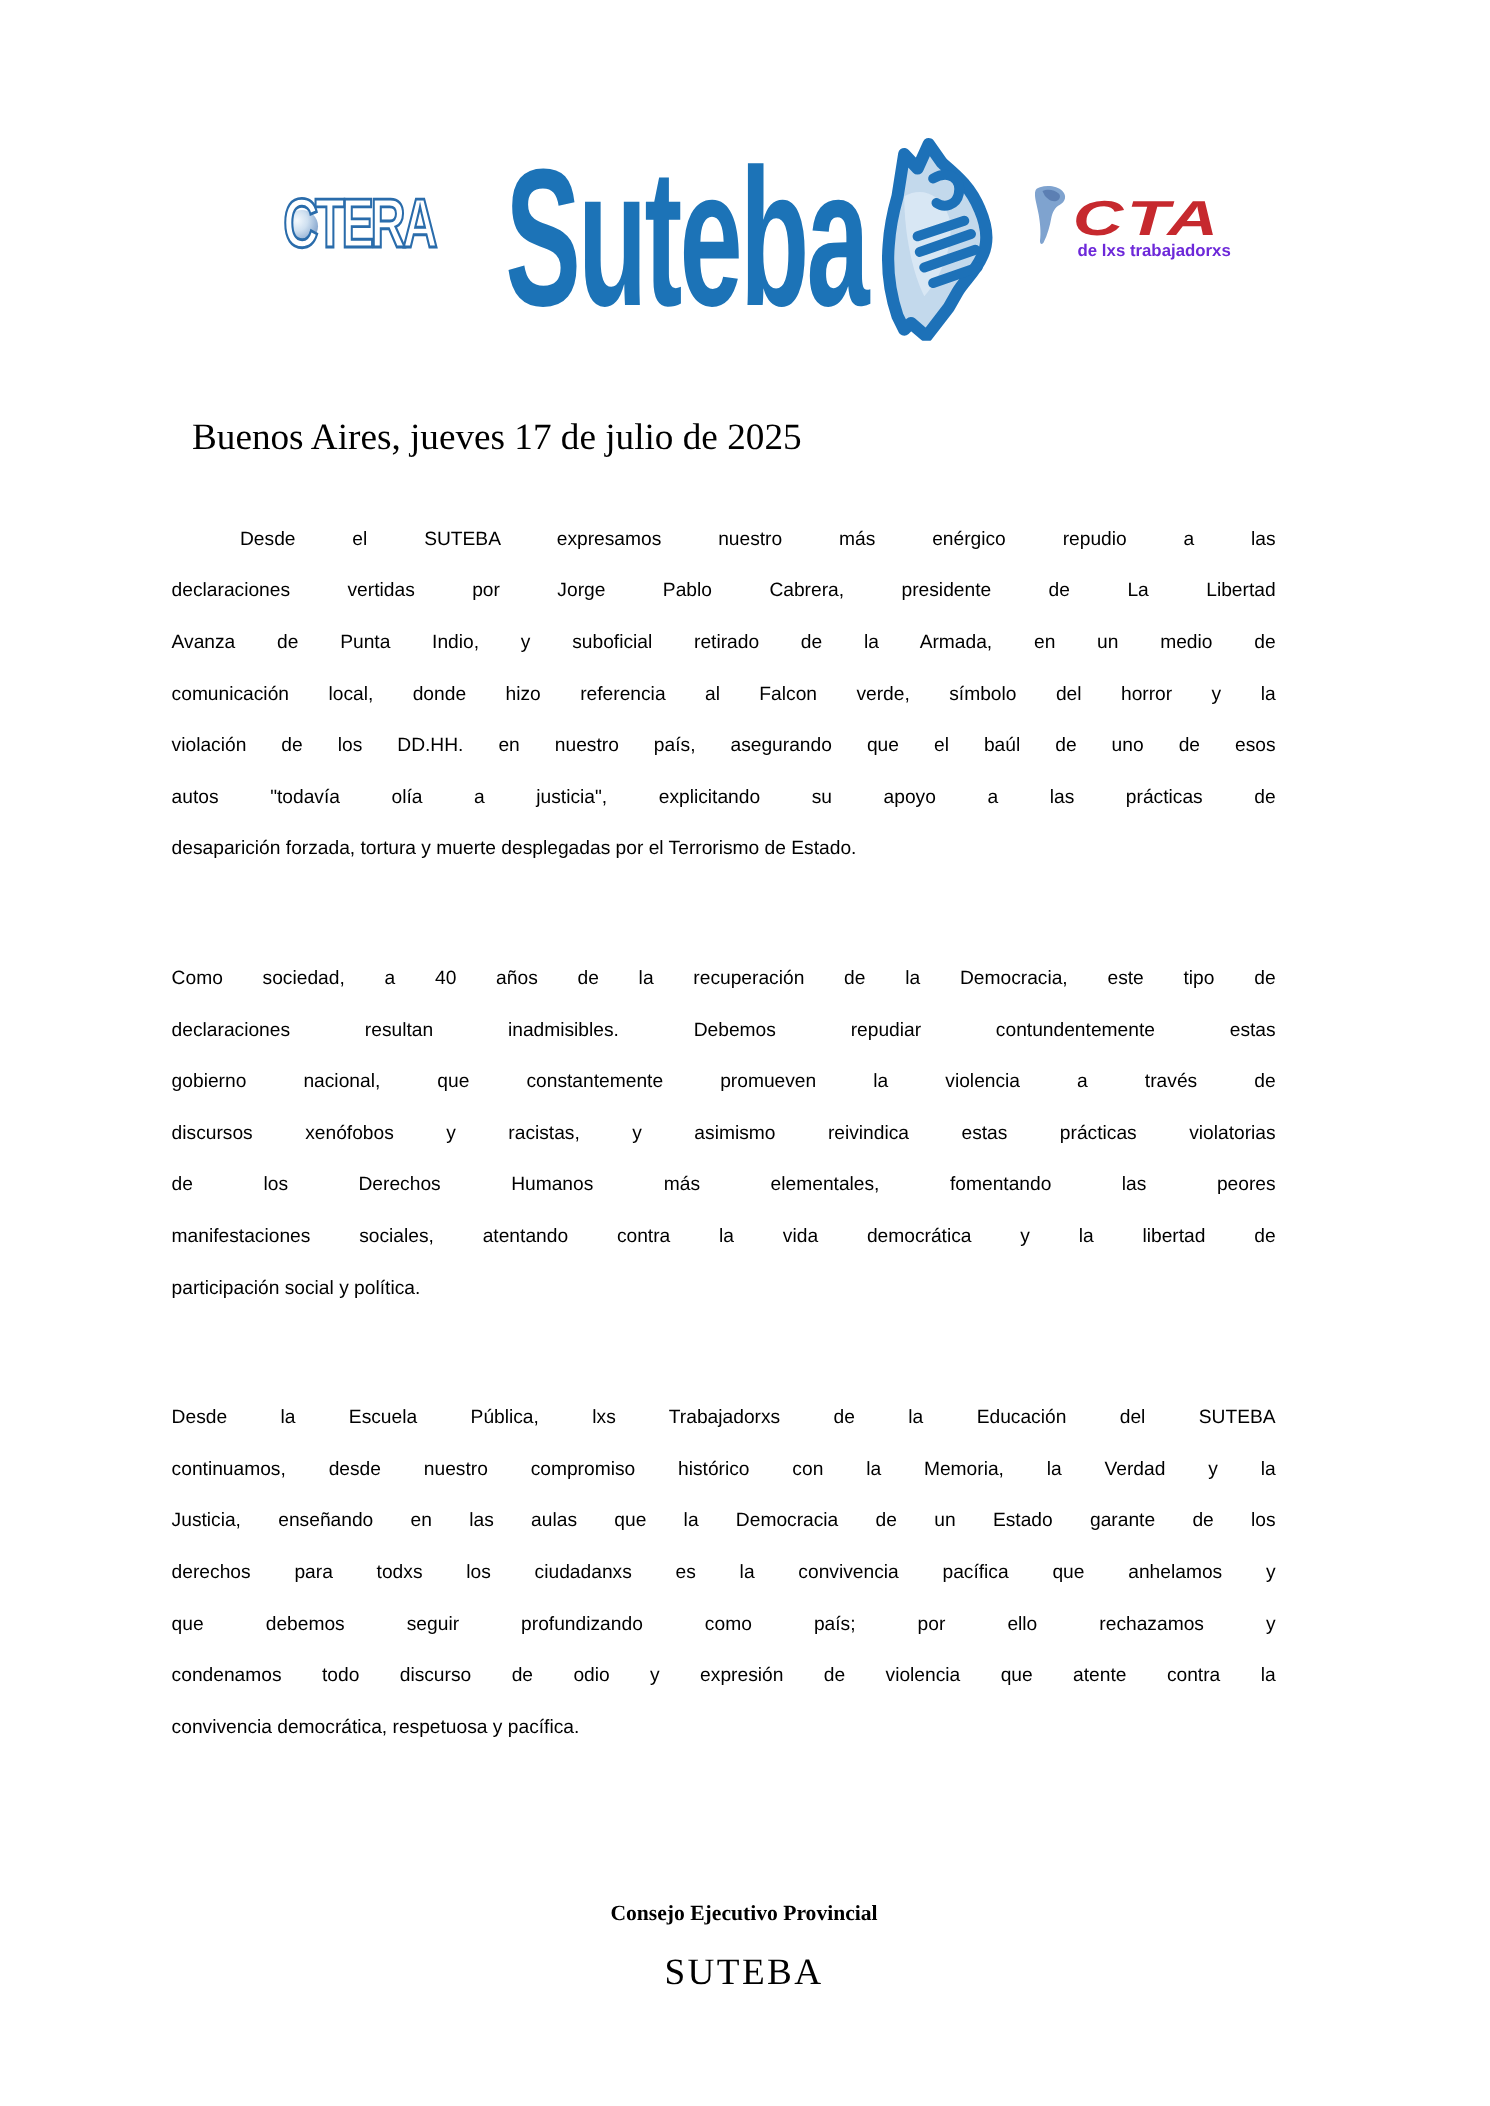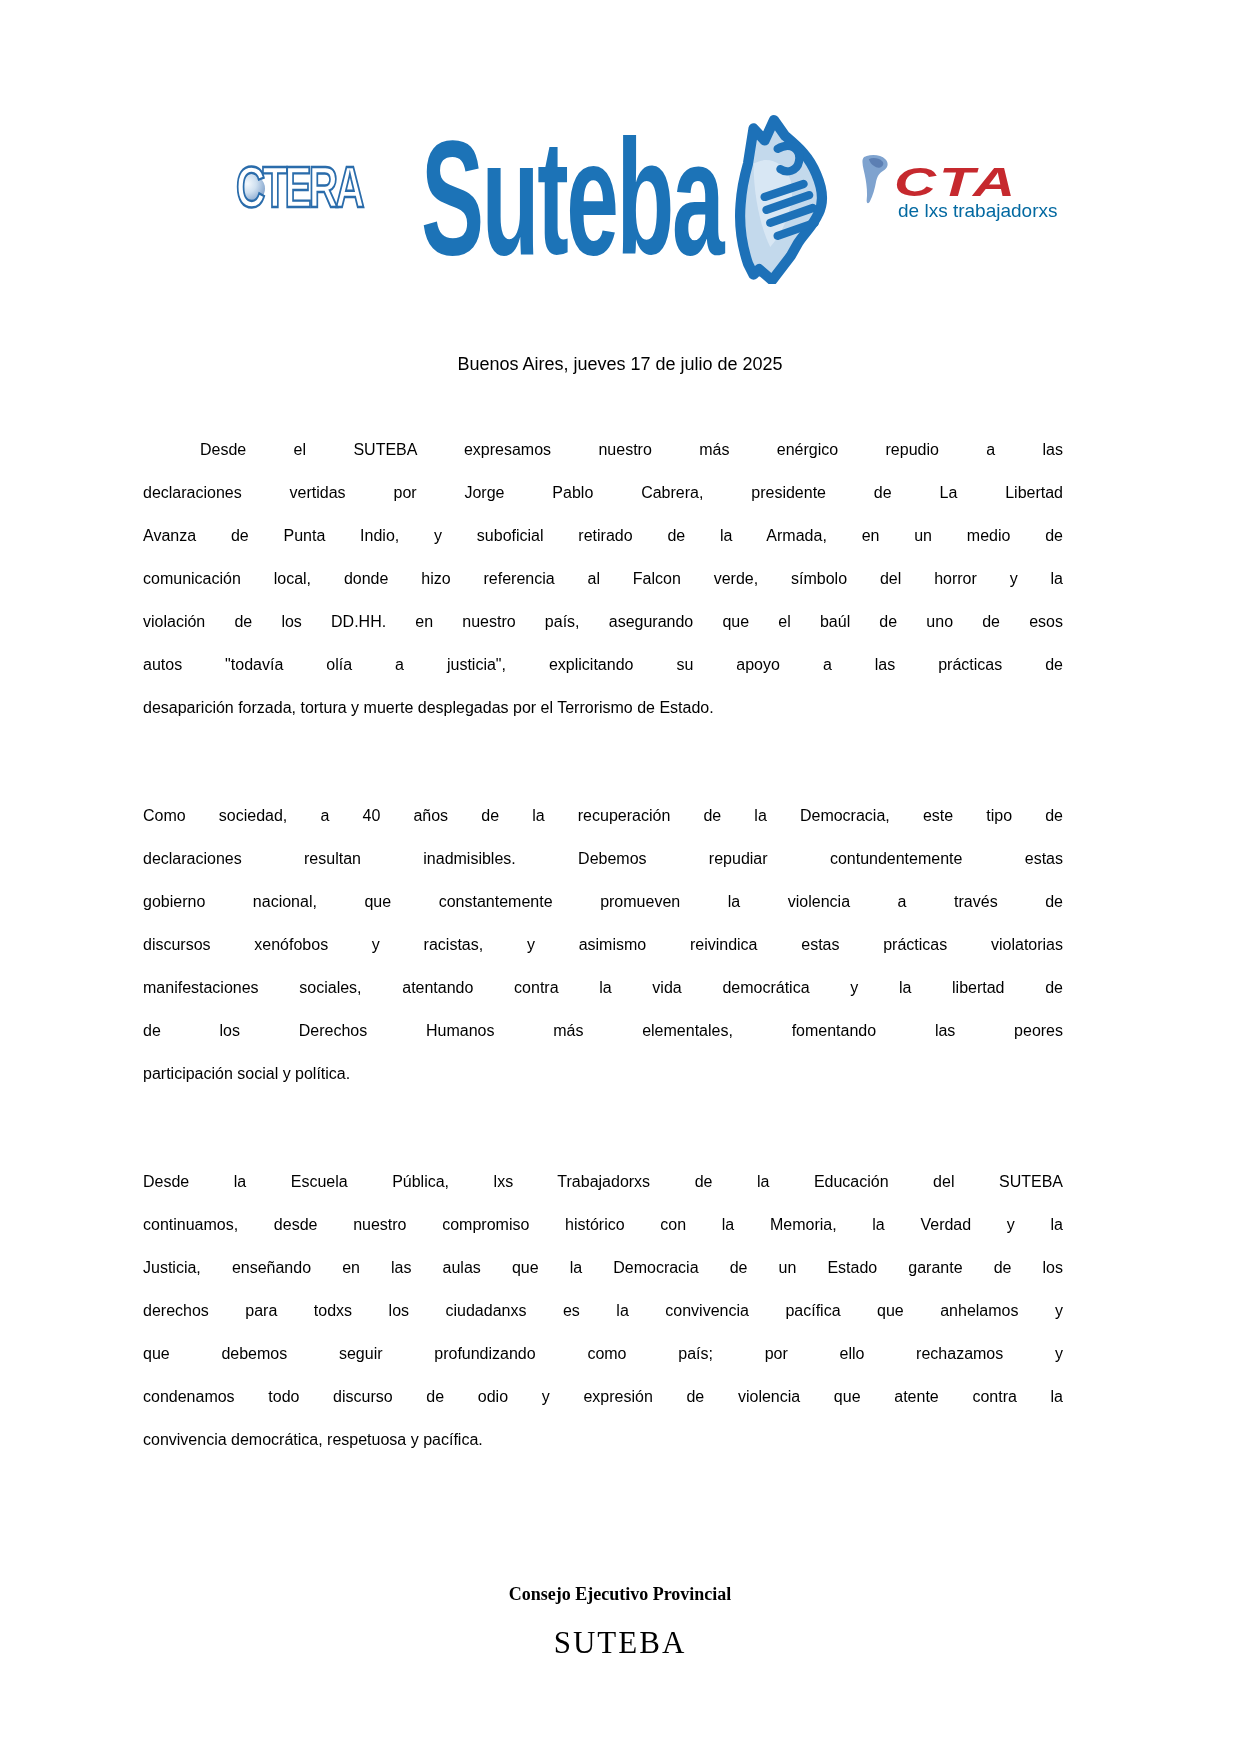--- a/index.html
+++ b/index.html
@@ -58,29 +58,30 @@
     position: absolute; left: 36px; top: 16px;
     font-size: 41px; line-height: 36px; font-weight: 700; font-style: italic;
     color: #c6292e;
     letter-spacing: 2px;
     transform: scaleX(1.42);
     transform-origin: left top;
     white-space: nowrap;
   }
   .cta .cta-sub {
     position: absolute; left: 40px; top: 52px;
-    font-size: 19px; font-weight: 400; color: #0369a1;
+    font-size: 14px; font-weight: 700; color: #6d28d9;
     white-space: nowrap;
   }
 
   
   .dateline {
     position: absolute; left: 160px; top: 348px; width: 920px;
-    font-size: 18px; line-height: 32px;
-    text-align: center;
+    font-size: 31px; line-height: 32px;
+    text-align: left;
+    font-family: Liberation Serif, serif;
   }
 
   .letter-body {
     position: absolute; left: 143px; top: 428px; width: 920px;
     font-size: 16px;
   }
   .para { margin: 0 0 65px 0; }
   .para .line {
     line-height: 43px;
     text-align: justify;
@@ -149,22 +150,22 @@
         <div class="line">comunicación local, donde hizo referencia al Falcon verde, símbolo del horror y la</div>
         <div class="line">violación de los DD.HH. en nuestro país, asegurando que el baúl de uno de esos</div>
         <div class="line">autos "todavía olía a justicia", explicitando su apoyo a las prácticas de</div>
         <div class="line">desaparición forzada, tortura y muerte desplegadas por el Terrorismo de Estado.</div>
       </div>
     <div class="para">
         <div class="line">Como sociedad, a 40 años de la recuperación de la Democracia, este tipo de</div>
         <div class="line">declaraciones resultan inadmisibles. Debemos repudiar contundentemente estas</div>
         <div class="line">gobierno nacional, que constantemente promueven la violencia a través de</div>
         <div class="line">discursos xenófobos y racistas, y asimismo reivindica estas prácticas violatorias</div>
+        <div class="line">de los Derechos Humanos más elementales, fomentando las peores</div>
         <div class="line">manifestaciones sociales, atentando contra la vida democrática y la libertad de</div>
-        <div class="line">de los Derechos Humanos más elementales, fomentando las peores</div>
         <div class="line">participación social y política.</div>
       </div>
     <div class="para">
         <div class="line">Desde la Escuela Pública, lxs Trabajadorxs de la Educación del SUTEBA</div>
         <div class="line">continuamos, desde nuestro compromiso histórico con la Memoria, la Verdad y la</div>
         <div class="line">Justicia, enseñando  en las aulas que la Democracia de un Estado garante de los</div>
         <div class="line">derechos para todxs los ciudadanxs es la convivencia pacífica que anhelamos y</div>
         <div class="line">que debemos seguir profundizando como país; por ello rechazamos y</div>
         <div class="line">condenamos todo discurso de odio y expresión de violencia que atente contra la</div>
         <div class="line">convivencia democrática, respetuosa y pacífica.</div>

